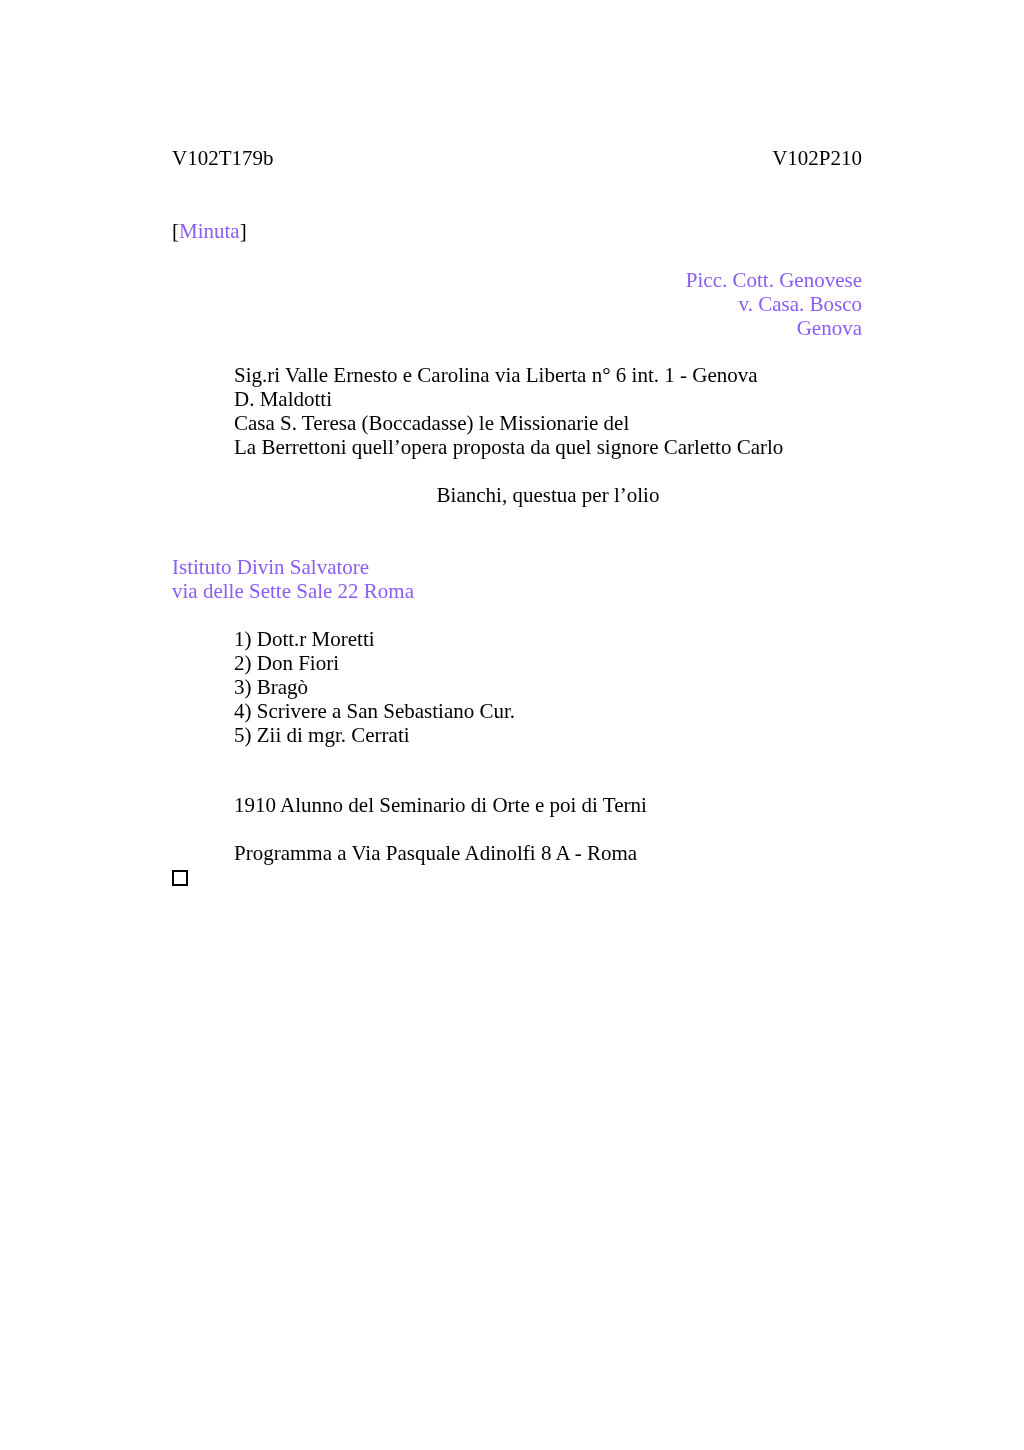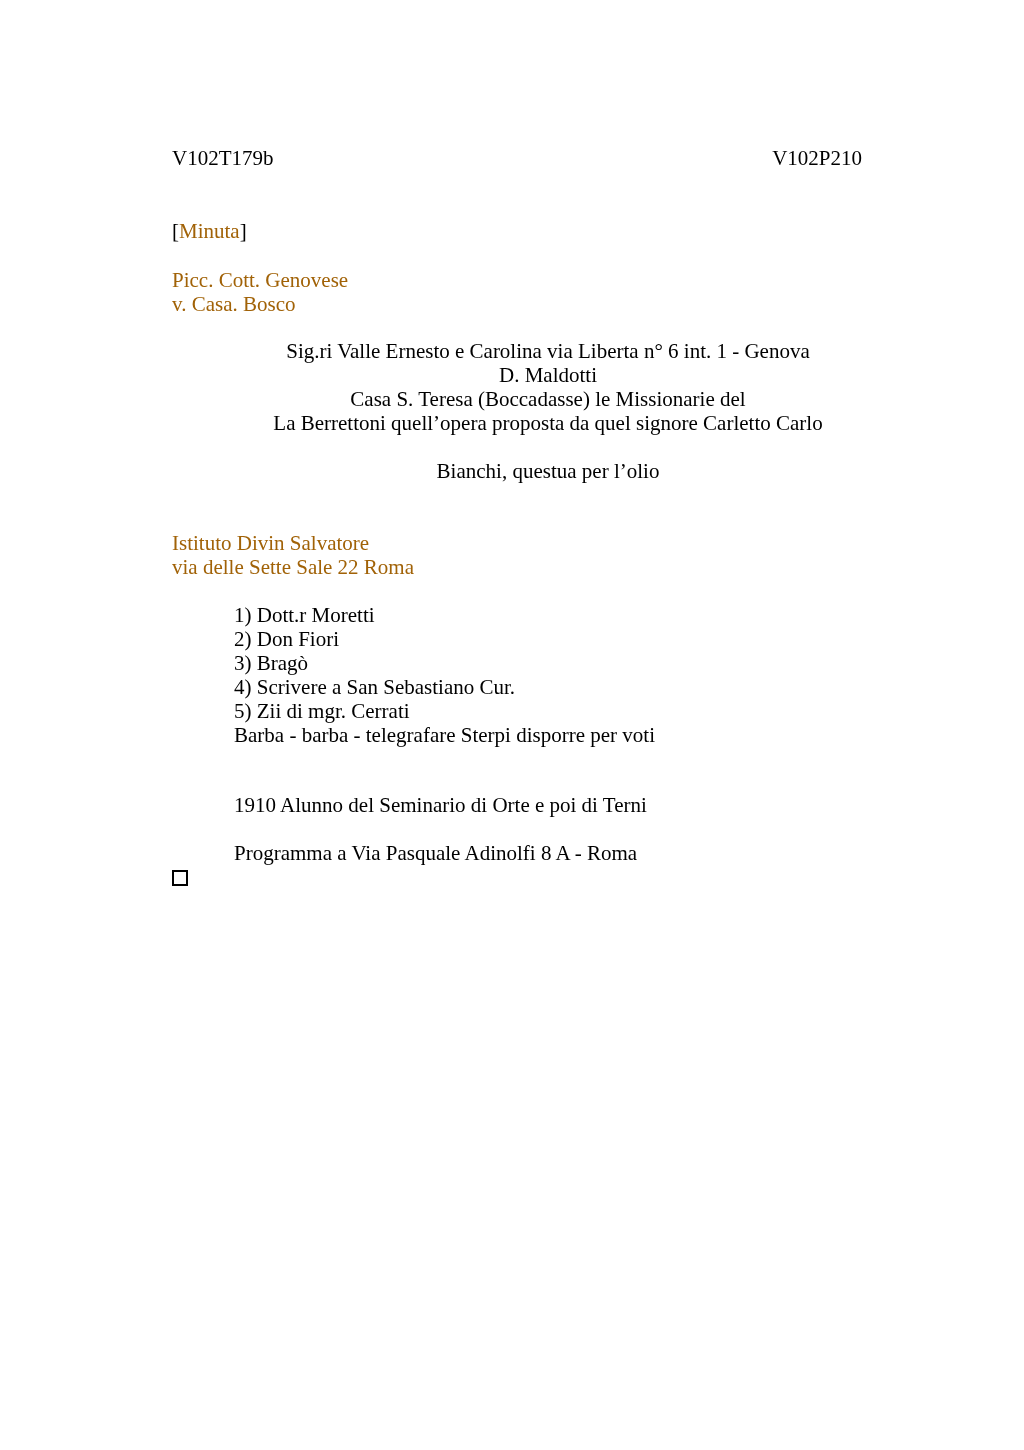--- a/index.html
+++ b/index.html
@@ -19,27 +19,27 @@
   .page {
     box-sizing: border-box;
     width: 1020px;
     height: 1450px;
     padding: 146px 158px 0 172px;
   }
   .header-row {
     display: flex;
     justify-content: space-between;
   }
-  .blue { color: #a16207; }
+  .blue { color: #8b5cf6; }
   .block { margin: 0; }
   .line { white-space: nowrap; }
   .minuta        { margin-top: 49px; }
-  .recipient     { margin-top: 25px; }
+  .recipient     { margin-top: 25px; text-align: right; }
   .p-ricoverarsi { margin-top: 23px; margin-left: 62px; }
-  .p-sigri       { margin-top: 23px; margin-left: 62px; text-align: center; }
+  .p-sigri       { margin-top: 23px; margin-left: 62px; }
   .p-bianchi     { margin-top: 24px; margin-left: 62px; text-align: center; }
   .institute     { margin-top: 48px; }
   .tasks         { margin-top: 24px; margin-left: 62px; font-family: Liberation Serif, serif; }
   .adalgiso      { margin-top: 46px; margin-left: 62px; }
   .programma     { margin-top: 24px; margin-left: 62px; }
   .checkbox-row  { margin-top: 2px; }
   .checkbox-glyph {
     display: inline-block;
     width: 12px;
     height: 12px;
@@ -55,20 +55,21 @@
   <div class="header-row">
     <span>V102T179b</span>
     <span>V102P210</span>
   </div>
 
   <p class="block minuta"><span>[</span><span class="blue">Minuta</span><span>]</span></p>
 
   <div class="block recipient">
     <div class="line blue">Picc. Cott. Genovese</div>
     <div class="line blue">v. Casa. Bosco</div>
+    <div class="line blue">Genova</div>
   </div>
 
 
   <div class="block p-sigri">
     <div class="line">Sig.ri Valle Ernesto e Carolina via Liberta n° 6 int. 1 - Genova</div>
     <div class="line">D. Maldotti</div>
     <div class="line">Casa S. Teresa (Boccadasse) le Missionarie del</div>
     <div class="line">La Berrettoni quell’opera proposta da quel signore Carletto Carlo</div>
   </div>
 
@@ -78,21 +79,20 @@
     <div class="line blue">Istituto Divin Salvatore</div>
     <div class="line blue">via delle Sette Sale 22 Roma</div>
   </div>
 
   <div class="block tasks">
     <div class="line">1) Dott.r Moretti</div>
     <div class="line">2) Don Fiori</div>
     <div class="line">3) Bragò</div>
     <div class="line">4) Scrivere a San Sebastiano Cur.</div>
     <div class="line">5) Zii di mgr. Cerrati</div>
-    <div class="line">Barba - barba - telegrafare Sterpi disporre per voti</div>
   </div>
 
   <div class="block adalgiso">
     <div class="line">1910 Alunno del Seminario di Orte e poi di Terni</div>
   </div>
 
   <p class="block programma">Programma a Via Pasquale Adinolfi 8 A - Roma</p>
 
   <div class="block checkbox-row">
     <span class="checkbox-glyph"></span>

